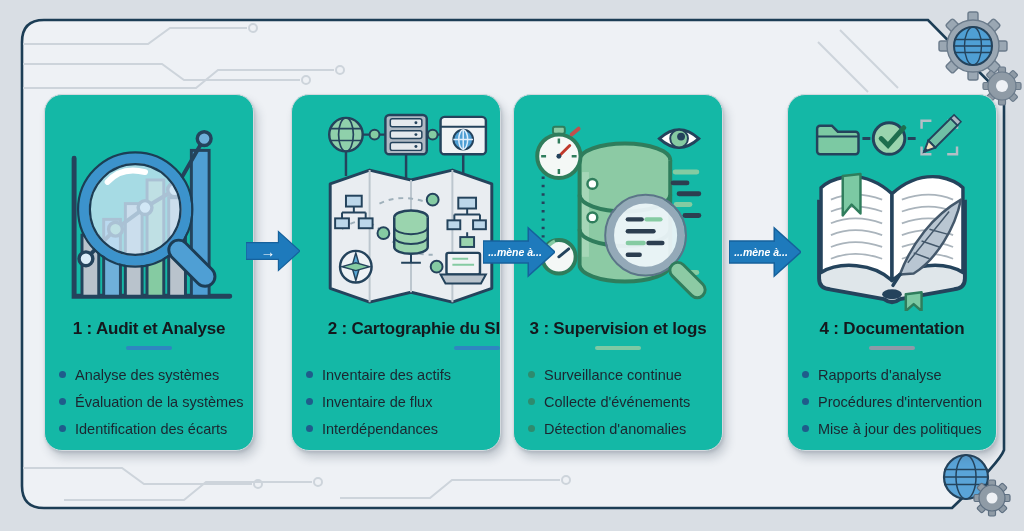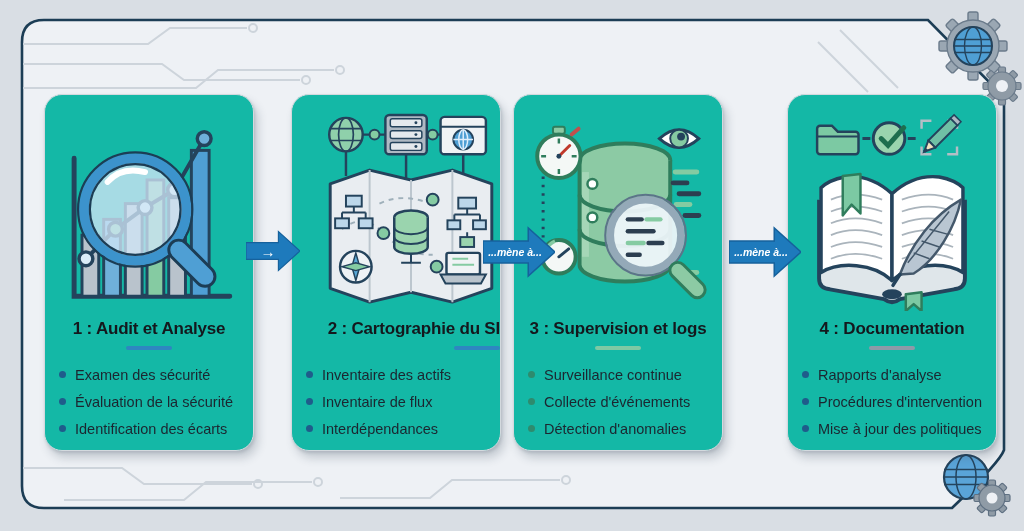--- a/index.html
+++ b/index.html
@@ -154,25 +154,25 @@
       <g transform="translate(113,136) rotate(-45)">
         <rect x="-10" y="0" width="20" height="58" rx="10" fill="#4f9fd4" stroke="#1c3d55" stroke-width="3"></rect>
       </g>
     </svg>
   </div>
   <div class="card-title">1 : Audit et Analyse</div>
   <div class="underline"></div>
   <ul class="bullets">
     <li>
         <span class="dot"></span>
-        <span>Examen des sécurité</span>
-      </li>
-    <li>
-        <span class="dot"></span>
-        <span>Évaluation de la sécurité</span>
+        <span>Analyse des systèmes</span>
+      </li>
+    <li>
+        <span class="dot"></span>
+        <span>Évaluation de la systèmes</span>
       </li>
     <li>
         <span class="dot"></span>
         <span>Identification des écarts</span>
       </li>
   </ul>
 </div>
 
 <div class="card card-2">
   <div class="icon-wrap">

